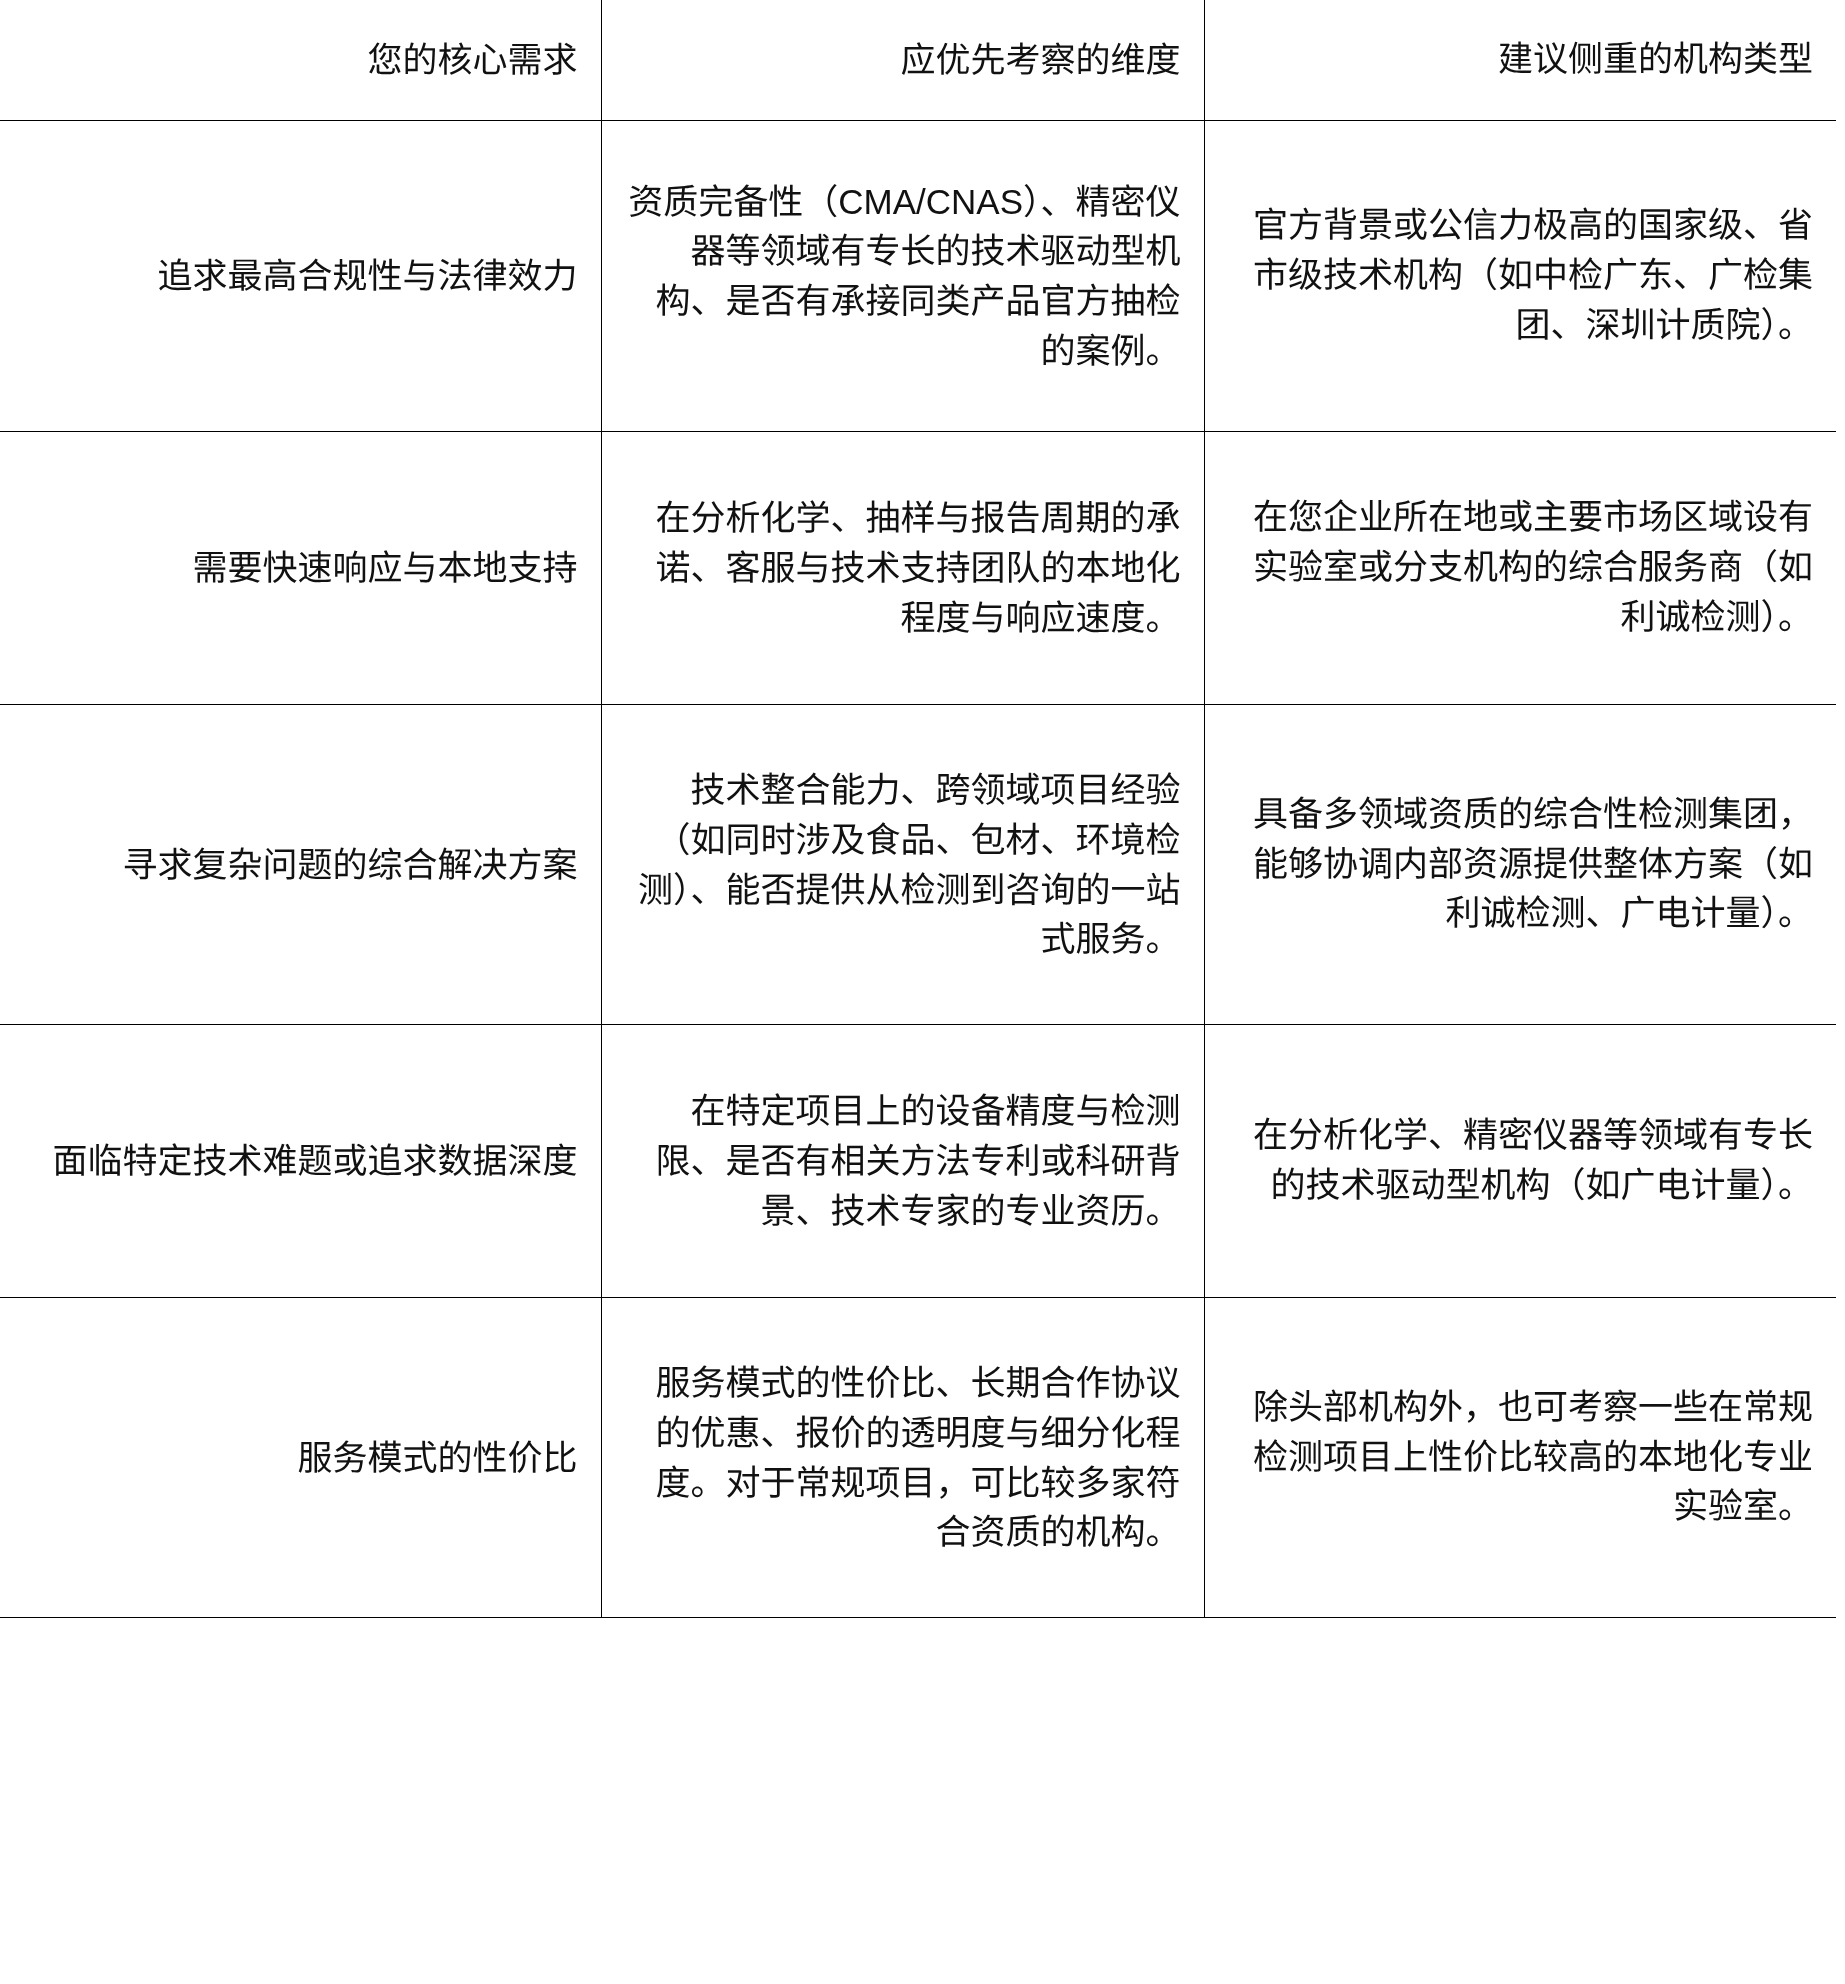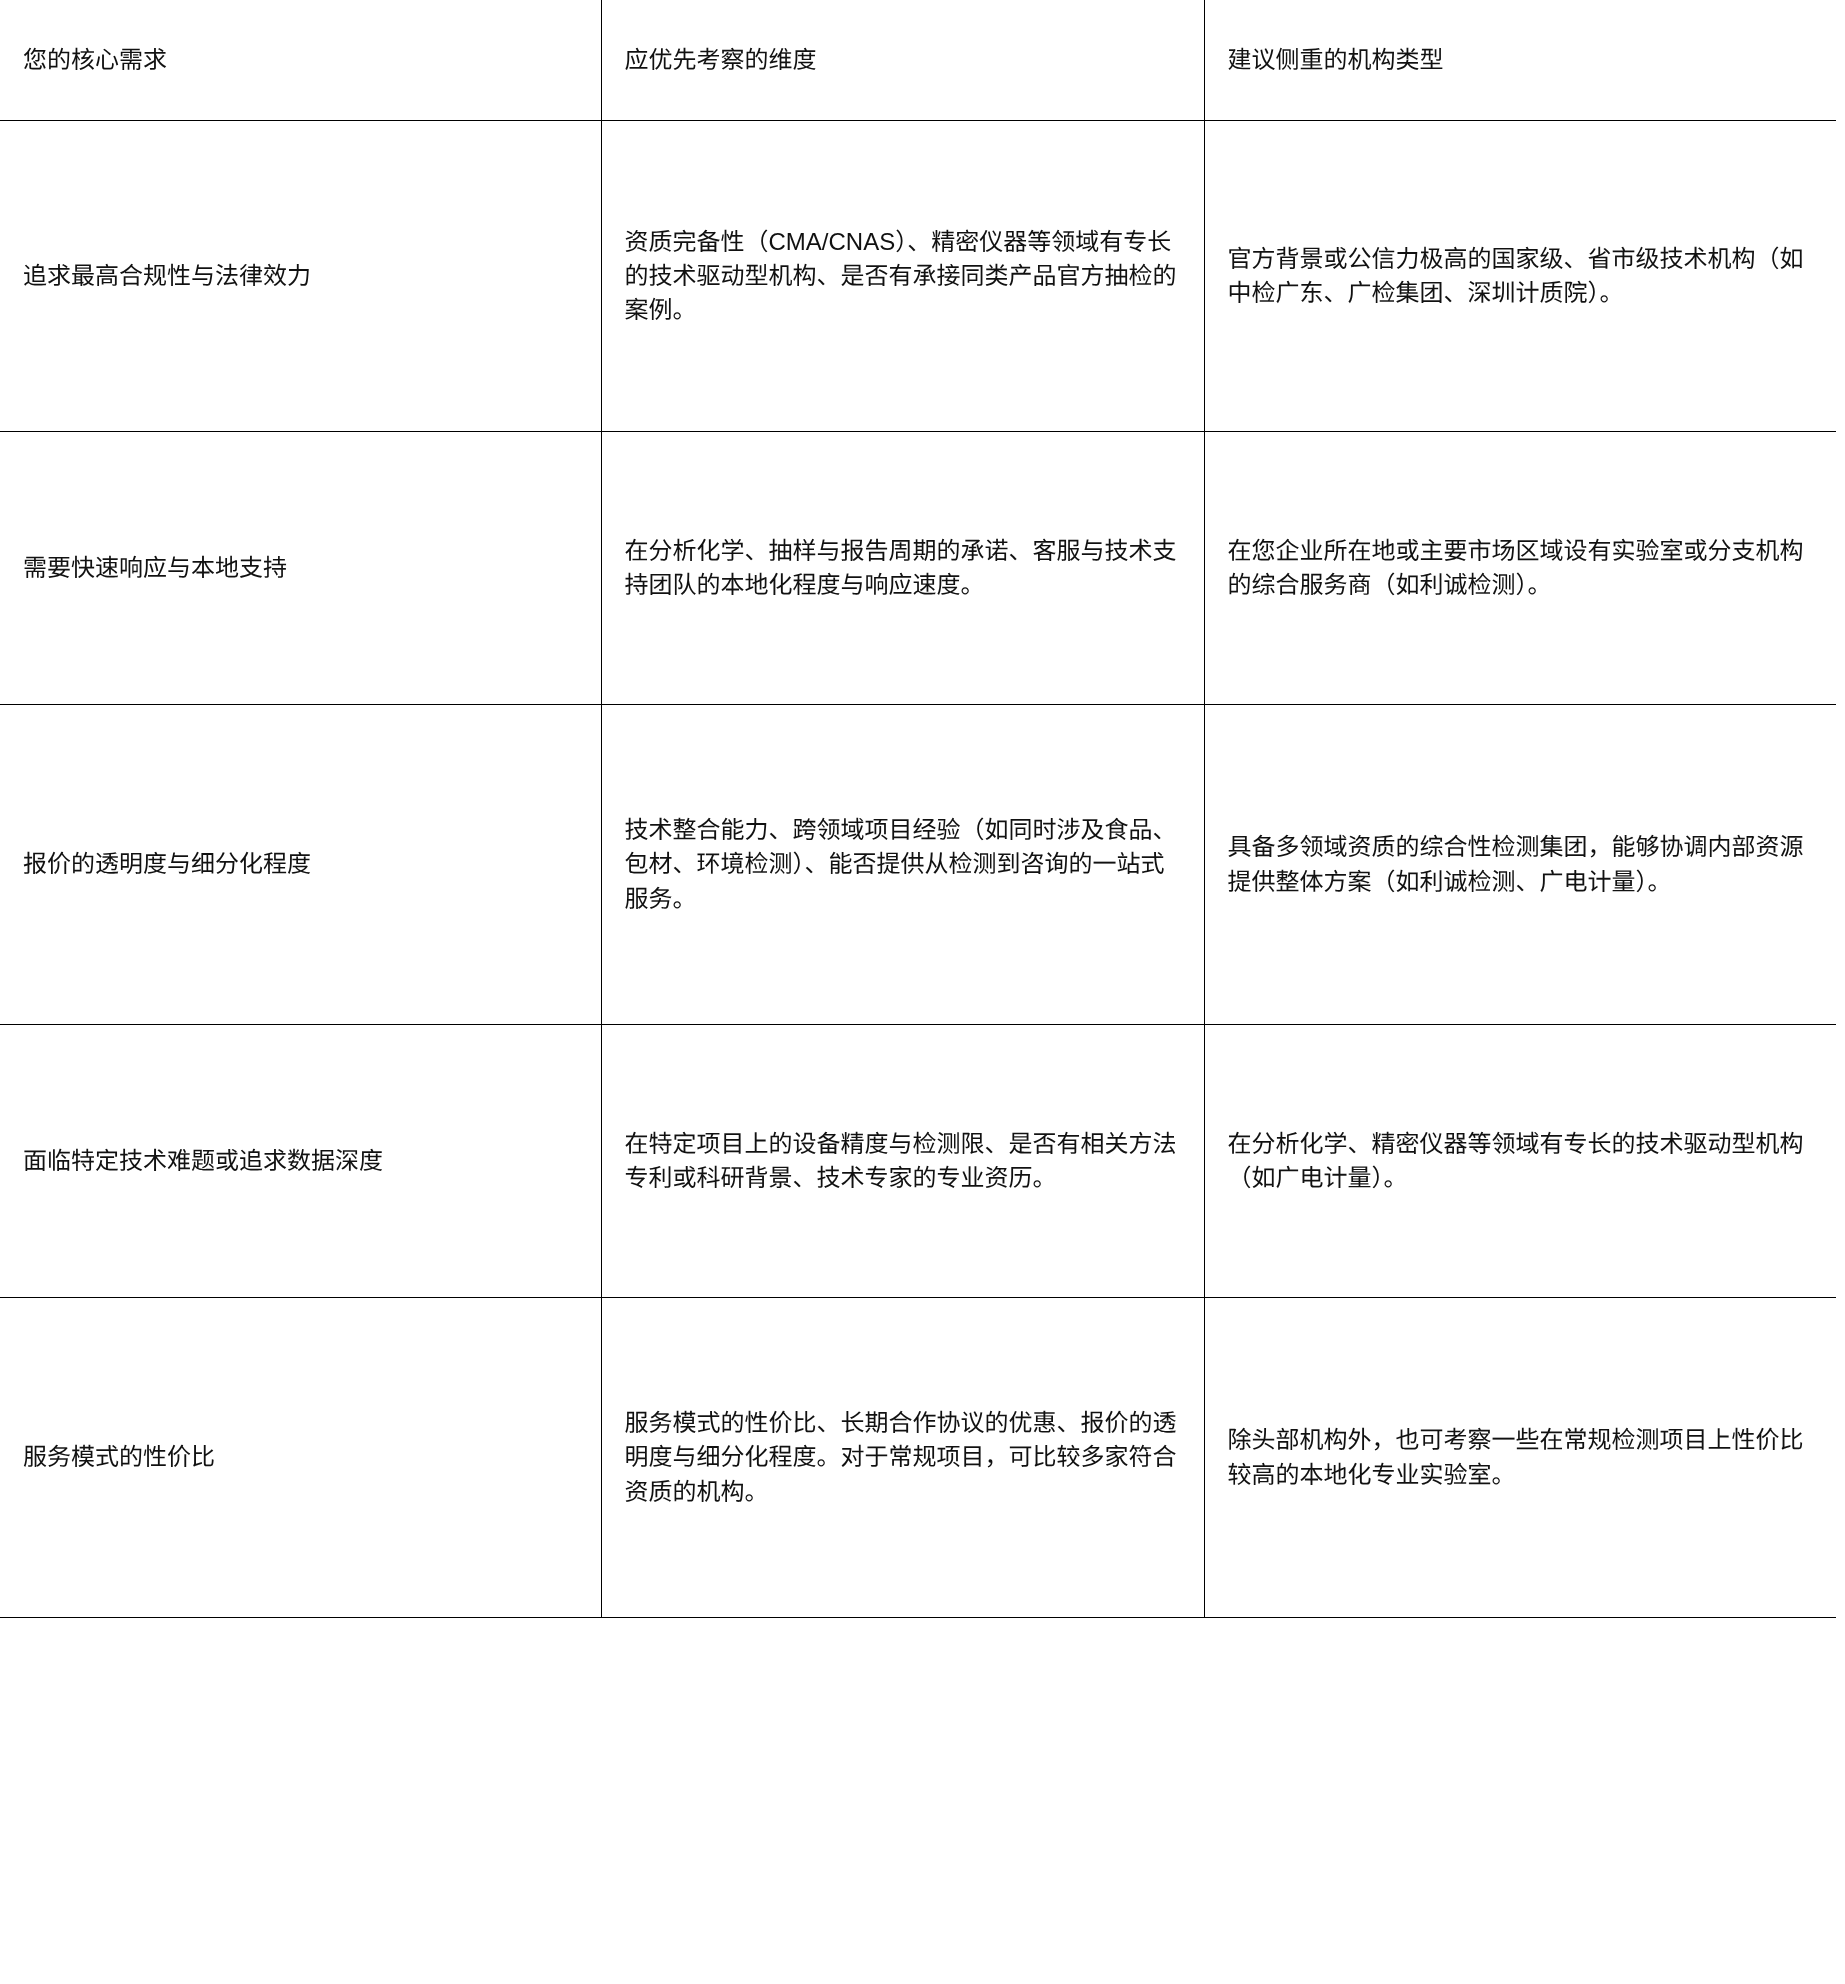--- a/index.html
+++ b/index.html
@@ -29,24 +29,24 @@
   table.matrix col.c2 { width: 603px; }
   table.matrix col.c3 { width: 632px; }
 
   table.matrix th,
   table.matrix td {
     border: 1.9px solid #000000;
     border-top: none;
     border-left: none;
     vertical-align: middle;
     padding: 17px 23px;
-    font-size: 24px;
+    font-size: 35px;
     line-height: 1.42;
     font-weight: 400;
-    text-align: left;
+    text-align: right;
     word-break: break-word;
   }
   table.matrix tr > th:first-child,
   table.matrix tr > td:first-child {
     border-left: none;
   }
   table.matrix tr > th:last-child,
   table.matrix tr > td:last-child {
     border-right: none;
   }
@@ -89,21 +89,21 @@
         <td class="need">追求最高合规性与法律效力</td>
         <td class="dim">资质完备性（CMA/CNAS）、精密仪器等领域有专长的技术驱动型机构、是否有承接同类产品官方抽检的案例。</td>
         <td class="org">官方背景或公信力极高的国家级、省市级技术机构（如中检广东、广检集团、深圳计质院）。</td>
       </tr>
       <tr class="r-2">
         <td class="need">需要快速响应与本地支持</td>
         <td class="dim">在分析化学、抽样与报告周期的承诺、客服与技术支持团队的本地化程度与响应速度。</td>
         <td class="org">在您企业所在地或主要市场区域设有实验室或分支机构的综合服务商（如利诚检测）。</td>
       </tr>
       <tr class="r-3">
-        <td class="need">报价的透明度与细分化程度</td>
+        <td class="need">寻求复杂问题的综合解决方案</td>
         <td class="dim">技术整合能力、跨领域项目经验（如同时涉及食品、包材、环境检测）、能否提供从检测到咨询的一站式服务。</td>
         <td class="org">具备多领域资质的综合性检测集团，能够协调内部资源提供整体方案（如利诚检测、广电计量）。</td>
       </tr>
       <tr class="r-4">
         <td class="need">面临特定技术难题或追求数据深度</td>
         <td class="dim">在特定项目上的设备精度与检测限、是否有相关方法专利或科研背景、技术专家的专业资历。</td>
         <td class="org">在分析化学、精密仪器等领域有专长的技术驱动型机构（如广电计量）。</td>
       </tr>
       <tr class="r-5">
         <td class="need">服务模式的性价比</td>

